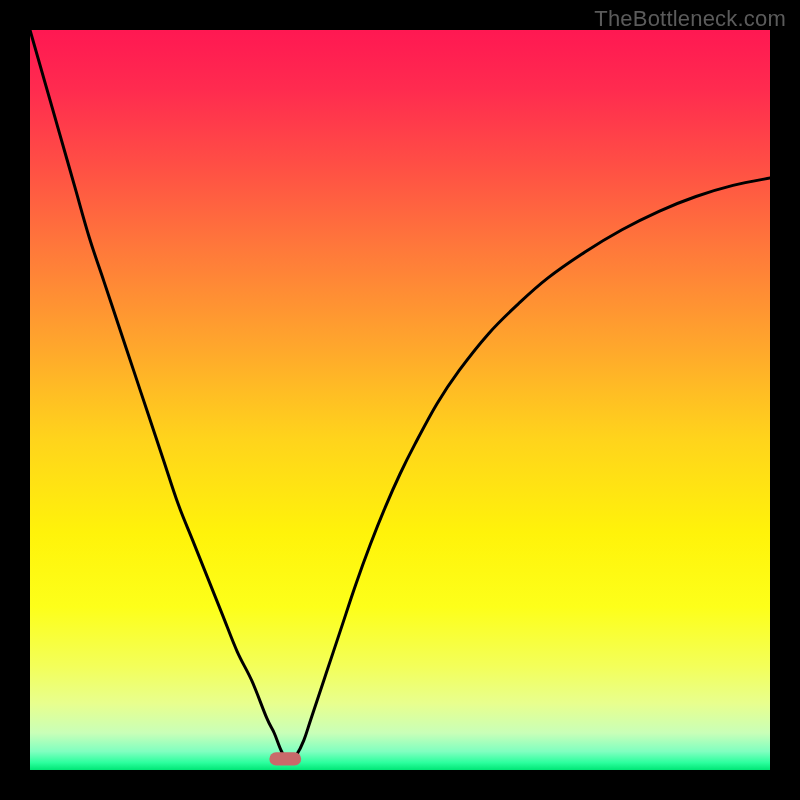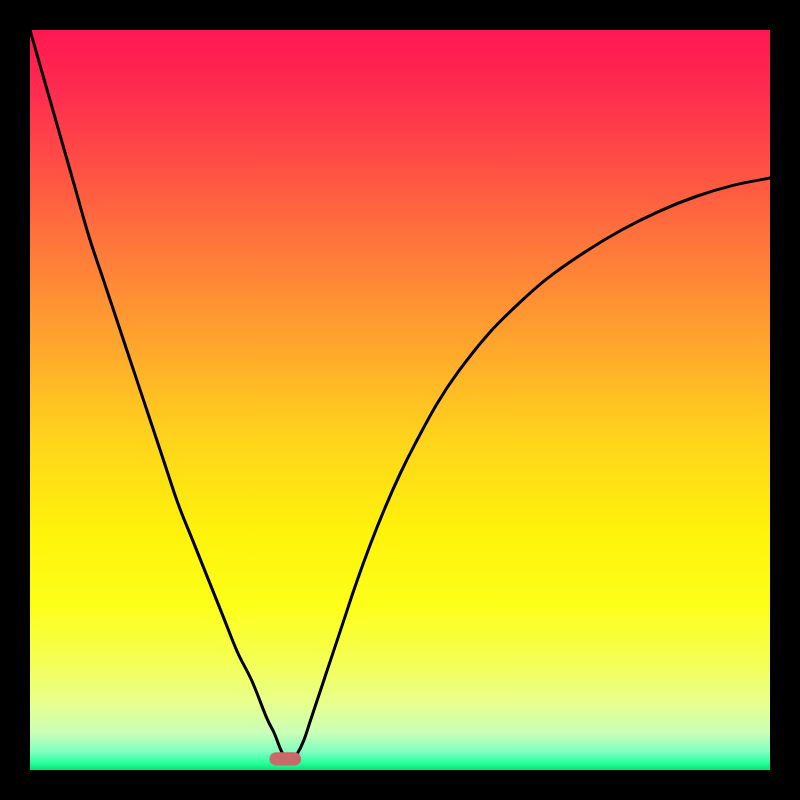--- a/index.html
+++ b/index.html
@@ -80,13 +80,14 @@
       </defs>
       <rect x="0" y="0" width="740" height="740" fill="url(#bg-grad)"></rect>
     </svg>
 
     <svg class="curve" viewBox="0 0 740 740" preserveAspectRatio="none">
       <path id="curve-path" fill="none" stroke="#000" stroke-width="3" stroke-linecap="round" stroke-linejoin="round" d="M 0.00 0.00 C 2.66 9.32, 9.47 33.15, 14.80 51.80 C 20.13 70.45, 24.27 84.95, 29.60 103.60 C 34.93 122.25, 39.07 136.75, 44.40 155.40 C 49.73 174.05, 53.87 189.88, 59.20 207.20 C 64.53 224.52, 68.67 235.62, 74.00 251.60 C 79.33 267.58, 83.47 280.02, 88.80 296.00 C 94.13 311.98, 98.27 324.42, 103.60 340.40 C 108.93 356.38, 113.07 368.82, 118.40 384.80 C 123.73 400.78, 127.87 413.22, 133.20 429.20 C 138.53 445.18, 142.67 458.95, 148.00 473.60 C 153.33 488.25, 157.47 497.28, 162.80 510.60 C 168.13 523.92, 172.27 534.28, 177.60 547.60 C 182.93 560.92, 187.07 571.28, 192.40 584.60 C 197.73 597.92, 201.87 609.61, 207.20 621.60 C 212.53 633.59, 216.67 639.21, 222.00 651.20 C 227.33 663.19, 232.80 678.88, 236.80 688.20 C 240.80 697.52, 241.54 697.01, 244.20 703.00 C 246.86 708.99, 248.94 716.17, 251.60 721.50 C 254.26 726.83, 256.34 731.93, 259.00 732.60 C 261.66 733.27, 263.74 729.20, 266.40 725.20 C 269.06 721.20, 271.14 717.06, 273.80 710.40 C 276.46 703.74, 277.20 700.19, 281.20 688.20 C 285.20 676.21, 290.67 659.78, 296.00 643.80 C 301.33 627.82, 305.47 615.38, 310.80 599.40 C 316.13 583.42, 320.27 570.32, 325.60 555.00 C 330.93 539.68, 335.07 528.29, 340.40 514.30 C 345.73 500.31, 349.87 489.95, 355.20 477.30 C 360.53 464.65, 364.67 455.32, 370.00 444.00 C 375.33 432.68, 378.14 427.05, 384.80 414.40 C 391.46 401.75, 399.01 387.02, 407.00 373.70 C 414.99 360.38, 419.88 353.05, 429.20 340.40 C 438.52 327.75, 448.14 315.39, 458.80 303.40 C 469.46 291.41, 477.74 283.79, 488.40 273.80 C 499.06 263.81, 506.01 257.22, 518.00 247.90 C 529.99 238.58, 541.68 230.66, 555.00 222.00 C 568.32 213.34, 578.68 207.13, 592.00 199.80 C 605.32 192.47, 615.68 187.29, 629.00 181.30 C 642.32 175.31, 652.68 171.16, 666.00 166.50 C 679.32 161.84, 689.68 158.73, 703.00 155.40 C 716.32 152.07, 733.34 149.33, 740.00 148.00"></path>
       <rect id="marker-rect" class="marker" x="239.39" y="722.24" width="31.82" height="13.32" rx="6.66" fill="#c96a6a"></rect>
     </svg>
   </div>
 
+  <div class="watermark">TheBottleneck.com</div>
 </div>
 
 </body></html>

